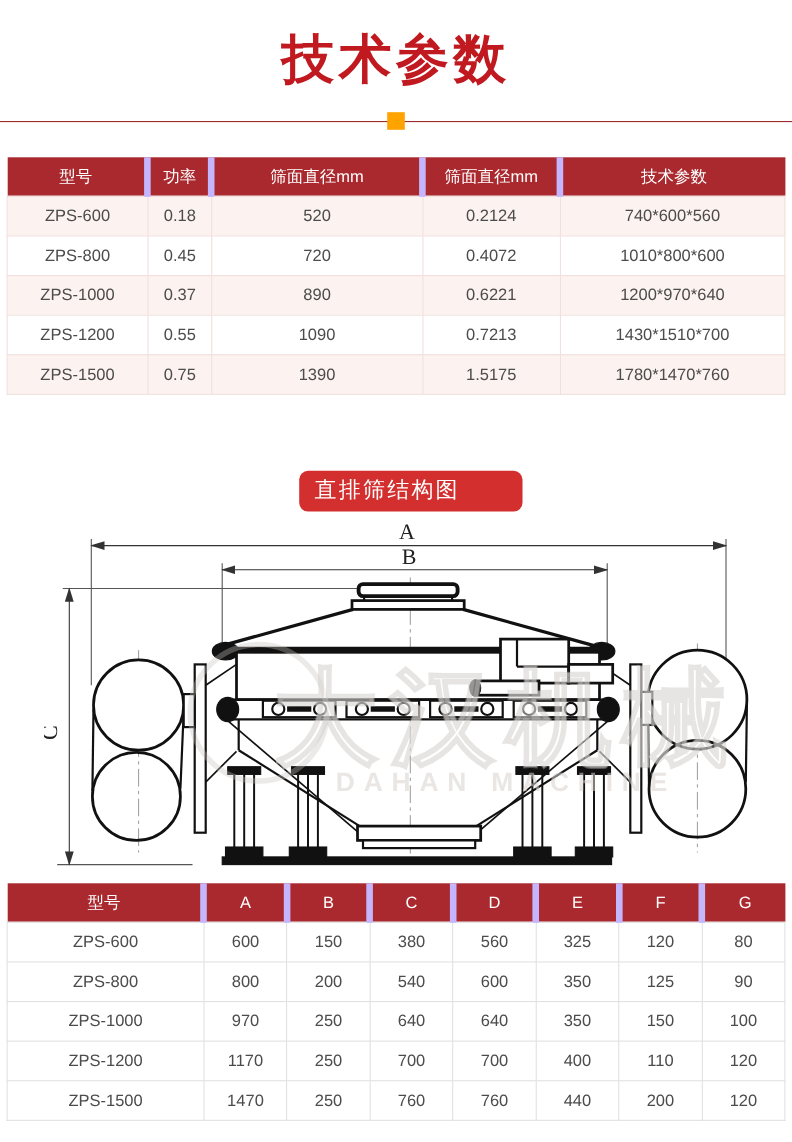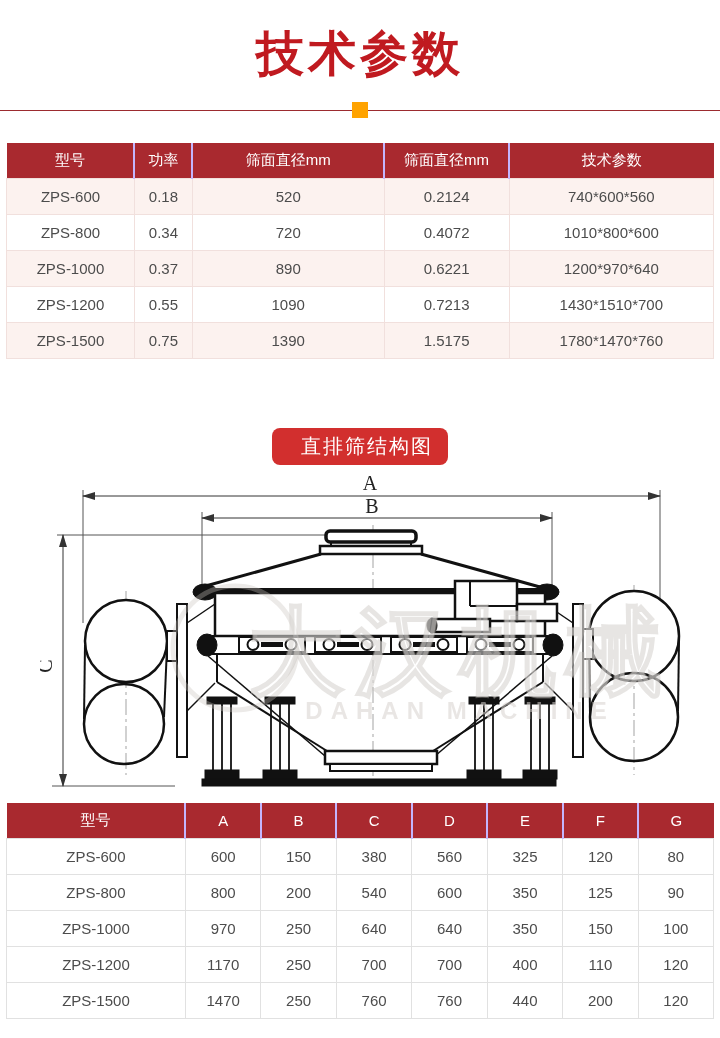--- a/index.html
+++ b/index.html
@@ -19,31 +19,31 @@
   }
   .divider-square {
     position:absolute; top:102px; left:352px; width:16px; height:16px;
     background:#ffa300;
   }
   table { border-collapse:collapse; table-layout:fixed; }
   .spec-table { position:absolute; top:143px; left:6px; width:708px; }
   .dim-table  { position:absolute; top:803px; left:6px; width:708px; }
   th {
     background:#a9292f; color:#fff; font-weight:normal; font-size:15px;
-    height:35px; border-left:2px solid #c4b5fd; text-align:center;
+    height:35px; border-left:6px solid #c4b5fd; text-align:center;
   }
   th:first-child { border-left:none; }
   td { height:36px; font-size:15px; color:#4c4c4c; text-align:center; background:#fff; }
   .spec-table td { border:1px solid #f1e0dd; }
   .spec-table tbody tr:nth-child(odd) td { background:#fcf2ef; }
   .dim-table td { border:1px solid #e1e1e1; }
   .struct-btn {
-    position:absolute; top:428px; left:272px; width:176px; height:37px;
+    position:absolute; top:428px; left:272px; width:203px; height:37px;
     background:#d22f2e; border-radius:8px; border:none;
-    color:#fff; font-size:20px; line-height:37px; text-align:center;
+    color:#fff; font-size:20px; line-height:37px; 
     letter-spacing:2px; cursor:pointer; font-family:inherit;padding-left:14px;
   }
   .diagram-wrap { position:absolute; top:473px; left:40px; width:660px; height:327px; }
   .dim-text {
     font-family:"Liberation Serif", serif; font-size:20px; fill:#222;
   }
 </style>
 </head>
 <body>
 
@@ -71,21 +71,21 @@
   <tbody>
     <tr>
       <td>ZPS-600</td>
       <td>0.18</td>
       <td>520</td>
       <td>0.2124</td>
       <td>740*600*560</td>
     </tr>
     <tr>
       <td>ZPS-800</td>
-      <td>0.34</td>
+      <td>0.45</td>
       <td>720</td>
       <td>0.4072</td>
       <td>1010*800*600</td>
     </tr>
     <tr>
       <td>ZPS-1000</td>
       <td>0.37</td>
       <td>890</td>
       <td>0.6221</td>
       <td>1200*970*640</td>

